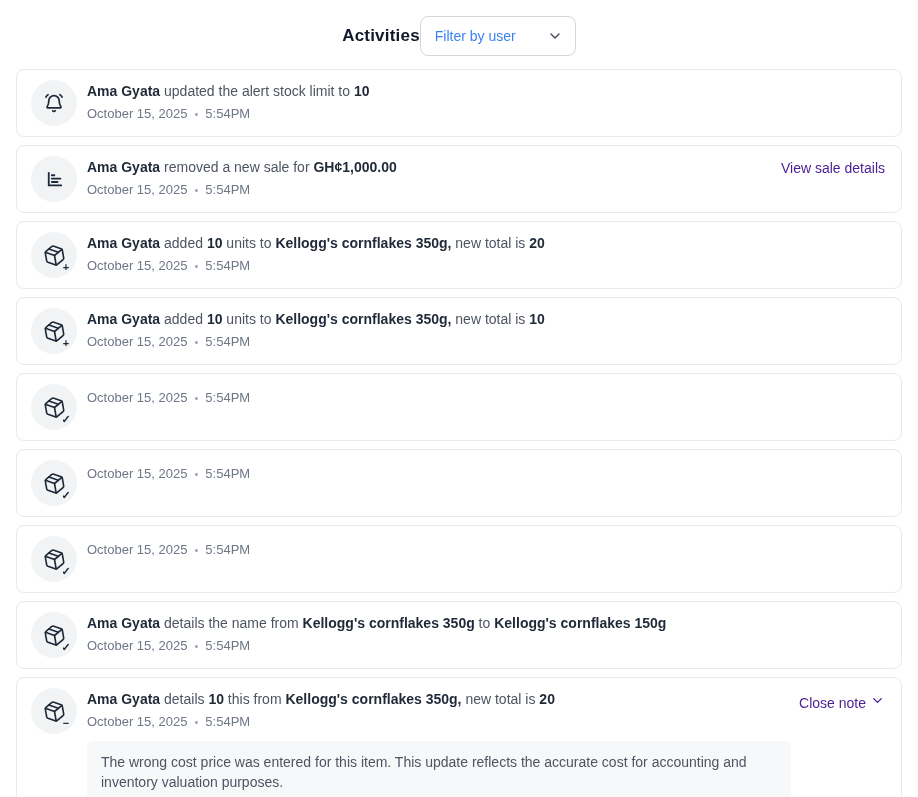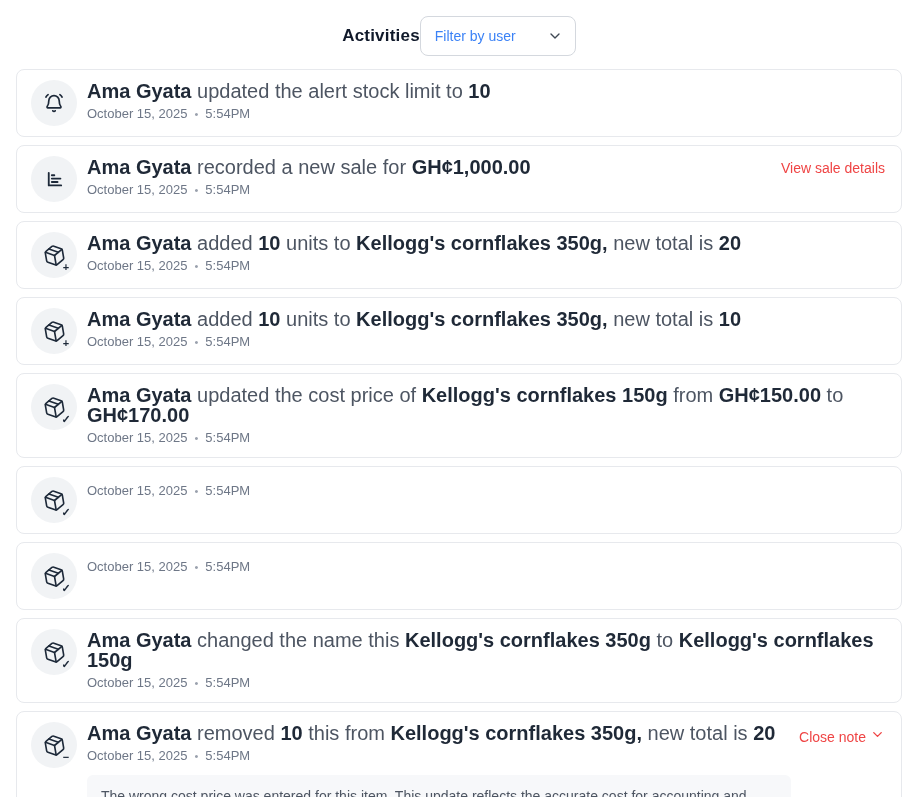--- a/index.html
+++ b/index.html
@@ -18,26 +18,26 @@
   
   .card { background:#fff; border:1px solid #e7e9ed; border-radius:8px; padding:10px 16px 10px 14px;
     display:flex; gap:8px; margin-bottom:8px; align-items:flex-start; }
   .icon-circle { width:46px; height:46px; border-radius:50%; background:#f1f3f5; flex:none;
     display:flex; align-items:center; justify-content:center; position:relative; color:#1d2939; margin-right:2px; }
   .icon-circle svg { display:block; }
   .icon-circle .pkg { transform:rotate(-10deg); }
   .badge { position:absolute; right:5px; bottom:5px; min-width:12px; height:12px; background:#f1f3f5;
     color:#1d2939; font-weight:700; font-size:11px; line-height:12px; text-align:center; border-radius:50%; }
   .content { flex:1; min-width:0; padding-top:1px; }
-  .line { font-size:20px; color:#4d5562; line-height:20px; }
+  .line { font-size:14px; color:#4d5562; line-height:20px; }
   .line .strong { color:#1f2937; font-weight:700; }
   .timestamp { margin-top:4px; font-size:13px; color:#6e7787; line-height:18px;
     display:flex; align-items:flex-start; gap:7px; }
   .timestamp .sep { color:#9aa1ad; font-size:11px; }
-  .action-link { color:#ef4444; font-size:14px; line-height:20px; white-space:nowrap; cursor:pointer;
+  .action-link { color:#4c1d95; font-size:14px; line-height:20px; white-space:nowrap; cursor:pointer;
     display:flex; align-items:center; gap:4px; margin-top:2px; flex:none; }
   .action-link.with-chev { margin-top:5px; }
   .note { margin-top:10px; background:#f7f8fa; border-radius:6px; padding:11px 14px;
     font-size:14px; color:#4d5562; line-height:20px; }
 </style>
 </head>
 <body>
 
 <div class="wrap">
   <div class="header">
@@ -77,21 +77,21 @@
   <div class="card">
     <div class="icon-circle">
           <svg width="23" height="23" viewBox="0 0 24 24" fill="none" stroke="currentColor" stroke-width="1.9" stroke-linecap="round" stroke-linejoin="round">
             <path d="M6 5v13.2h13"></path>
             <path d="M9.2 7.6h2.6"></path>
             <path d="M9.2 11h9"></path>
             <path d="M9.2 14.6h6"></path>
           </svg>
         </div>
     <div class="content">
-      <div class="line"><span class="strong">Ama Gyata</span><span> recorded a new sale for </span><span class="strong">GH¢1,000.00</span></div>
+      <div class="line"><span class="strong">Ama Gyata</span><span> removed a new sale for </span><span class="strong">GH¢1,000.00</span></div>
       <div class="timestamp">
         <span class="date">October 15, 2025</span>
         <span class="sep">•</span>
         <span class="time">5:54PM</span>
       </div>
 
     </div>
     <div class="action-link">
       <span class="action-label">View sale details</span>
 
@@ -146,85 +146,84 @@
     <div class="icon-circle">
           <svg class="pkg" width="23" height="23" viewBox="0 0 24 24" fill="none" stroke="currentColor" stroke-width="1.7" stroke-linecap="round" stroke-linejoin="round">
             <path d="M11 21.73a2 2 0 0 0 2 0l7-4A2 2 0 0 0 21 16V8a2 2 0 0 0-1-1.73l-7-4a2 2 0 0 0-2 0l-7 4A2 2 0 0 0 3 8v8a2 2 0 0 0 1 1.73z"></path>
             <path d="M12 22V12"></path>
             <path d="m3.3 7 8.7 5 8.7-5"></path>
             <path d="m7.5 4.27 9 5.15"></path>
           </svg>
           <span class="badge">✓</span>
         </div>
     <div class="content">
-      <div class="line"><span class="strong">Ama Gyata</span><span> updated the cost price of </span><span class="strong">Kellogg's cornflakes 150g</span><span> from </span><span class="strong">GH¢150.00</span><span> to </span><span class="strong">GH¢170.00</span></div>
-      <div class="timestamp">
-        <span class="date">October 15, 2025</span>
-        <span class="sep">•</span>
-        <span class="time">5:54PM</span>
-      </div>
-
-    </div>
-
-  </div>
-
-  <div class="card">
-    <div class="icon-circle">
-          <svg class="pkg" width="23" height="23" viewBox="0 0 24 24" fill="none" stroke="currentColor" stroke-width="1.7" stroke-linecap="round" stroke-linejoin="round">
-            <path d="M11 21.73a2 2 0 0 0 2 0l7-4A2 2 0 0 0 21 16V8a2 2 0 0 0-1-1.73l-7-4a2 2 0 0 0-2 0l-7 4A2 2 0 0 0 3 8v8a2 2 0 0 0 1 1.73z"></path>
-            <path d="M12 22V12"></path>
-            <path d="m3.3 7 8.7 5 8.7-5"></path>
-            <path d="m7.5 4.27 9 5.15"></path>
-          </svg>
-          <span class="badge">✓</span>
-        </div>
-    <div class="content">
-      <div class="timestamp">
-        <span class="date">October 15, 2025</span>
-        <span class="sep">•</span>
-        <span class="time">5:54PM</span>
-      </div>
-
-    </div>
-
-  </div>
-
-  <div class="card">
-    <div class="icon-circle">
-          <svg class="pkg" width="23" height="23" viewBox="0 0 24 24" fill="none" stroke="currentColor" stroke-width="1.7" stroke-linecap="round" stroke-linejoin="round">
-            <path d="M11 21.73a2 2 0 0 0 2 0l7-4A2 2 0 0 0 21 16V8a2 2 0 0 0-1-1.73l-7-4a2 2 0 0 0-2 0l-7 4A2 2 0 0 0 3 8v8a2 2 0 0 0 1 1.73z"></path>
-            <path d="M12 22V12"></path>
-            <path d="m3.3 7 8.7 5 8.7-5"></path>
-            <path d="m7.5 4.27 9 5.15"></path>
-          </svg>
-          <span class="badge">✓</span>
-        </div>
-    <div class="content">
-      <div class="timestamp">
-        <span class="date">October 15, 2025</span>
-        <span class="sep">•</span>
-        <span class="time">5:54PM</span>
-      </div>
-
-    </div>
-
-  </div>
-
-  <div class="card">
-    <div class="icon-circle">
-          <svg class="pkg" width="23" height="23" viewBox="0 0 24 24" fill="none" stroke="currentColor" stroke-width="1.7" stroke-linecap="round" stroke-linejoin="round">
-            <path d="M11 21.73a2 2 0 0 0 2 0l7-4A2 2 0 0 0 21 16V8a2 2 0 0 0-1-1.73l-7-4a2 2 0 0 0-2 0l-7 4A2 2 0 0 0 3 8v8a2 2 0 0 0 1 1.73z"></path>
-            <path d="M12 22V12"></path>
-            <path d="m3.3 7 8.7 5 8.7-5"></path>
-            <path d="m7.5 4.27 9 5.15"></path>
-          </svg>
-          <span class="badge">✓</span>
-        </div>
-    <div class="content">
-      <div class="line"><span class="strong">Ama Gyata</span><span> changed the name this </span><span class="strong">Kellogg's cornflakes 350g</span><span> to </span><span class="strong">Kellogg's cornflakes 150g</span></div>
+      <div class="timestamp">
+        <span class="date">October 15, 2025</span>
+        <span class="sep">•</span>
+        <span class="time">5:54PM</span>
+      </div>
+
+    </div>
+
+  </div>
+
+  <div class="card">
+    <div class="icon-circle">
+          <svg class="pkg" width="23" height="23" viewBox="0 0 24 24" fill="none" stroke="currentColor" stroke-width="1.7" stroke-linecap="round" stroke-linejoin="round">
+            <path d="M11 21.73a2 2 0 0 0 2 0l7-4A2 2 0 0 0 21 16V8a2 2 0 0 0-1-1.73l-7-4a2 2 0 0 0-2 0l-7 4A2 2 0 0 0 3 8v8a2 2 0 0 0 1 1.73z"></path>
+            <path d="M12 22V12"></path>
+            <path d="m3.3 7 8.7 5 8.7-5"></path>
+            <path d="m7.5 4.27 9 5.15"></path>
+          </svg>
+          <span class="badge">✓</span>
+        </div>
+    <div class="content">
+      <div class="timestamp">
+        <span class="date">October 15, 2025</span>
+        <span class="sep">•</span>
+        <span class="time">5:54PM</span>
+      </div>
+
+    </div>
+
+  </div>
+
+  <div class="card">
+    <div class="icon-circle">
+          <svg class="pkg" width="23" height="23" viewBox="0 0 24 24" fill="none" stroke="currentColor" stroke-width="1.7" stroke-linecap="round" stroke-linejoin="round">
+            <path d="M11 21.73a2 2 0 0 0 2 0l7-4A2 2 0 0 0 21 16V8a2 2 0 0 0-1-1.73l-7-4a2 2 0 0 0-2 0l-7 4A2 2 0 0 0 3 8v8a2 2 0 0 0 1 1.73z"></path>
+            <path d="M12 22V12"></path>
+            <path d="m3.3 7 8.7 5 8.7-5"></path>
+            <path d="m7.5 4.27 9 5.15"></path>
+          </svg>
+          <span class="badge">✓</span>
+        </div>
+    <div class="content">
+      <div class="timestamp">
+        <span class="date">October 15, 2025</span>
+        <span class="sep">•</span>
+        <span class="time">5:54PM</span>
+      </div>
+
+    </div>
+
+  </div>
+
+  <div class="card">
+    <div class="icon-circle">
+          <svg class="pkg" width="23" height="23" viewBox="0 0 24 24" fill="none" stroke="currentColor" stroke-width="1.7" stroke-linecap="round" stroke-linejoin="round">
+            <path d="M11 21.73a2 2 0 0 0 2 0l7-4A2 2 0 0 0 21 16V8a2 2 0 0 0-1-1.73l-7-4a2 2 0 0 0-2 0l-7 4A2 2 0 0 0 3 8v8a2 2 0 0 0 1 1.73z"></path>
+            <path d="M12 22V12"></path>
+            <path d="m3.3 7 8.7 5 8.7-5"></path>
+            <path d="m7.5 4.27 9 5.15"></path>
+          </svg>
+          <span class="badge">✓</span>
+        </div>
+    <div class="content">
+      <div class="line"><span class="strong">Ama Gyata</span><span> details the name from </span><span class="strong">Kellogg's cornflakes 350g</span><span> to </span><span class="strong">Kellogg's cornflakes 150g</span></div>
       <div class="timestamp">
         <span class="date">October 15, 2025</span>
         <span class="sep">•</span>
         <span class="time">5:54PM</span>
       </div>
 
     </div>
 
   </div>
 
@@ -232,21 +231,21 @@
     <div class="icon-circle">
           <svg class="pkg" width="23" height="23" viewBox="0 0 24 24" fill="none" stroke="currentColor" stroke-width="1.7" stroke-linecap="round" stroke-linejoin="round">
             <path d="M11 21.73a2 2 0 0 0 2 0l7-4A2 2 0 0 0 21 16V8a2 2 0 0 0-1-1.73l-7-4a2 2 0 0 0-2 0l-7 4A2 2 0 0 0 3 8v8a2 2 0 0 0 1 1.73z"></path>
             <path d="M12 22V12"></path>
             <path d="m3.3 7 8.7 5 8.7-5"></path>
             <path d="m7.5 4.27 9 5.15"></path>
           </svg>
           <span class="badge">−</span>
         </div>
     <div class="content">
-      <div class="line"><span class="strong">Ama Gyata</span><span> removed </span><span class="strong">10</span><span> this from </span><span class="strong">Kellogg's cornflakes 350g,</span><span> new total is </span><span class="strong">20</span></div>
+      <div class="line"><span class="strong">Ama Gyata</span><span> details </span><span class="strong">10</span><span> this from </span><span class="strong">Kellogg's cornflakes 350g,</span><span> new total is </span><span class="strong">20</span></div>
       <div class="timestamp">
         <span class="date">October 15, 2025</span>
         <span class="sep">•</span>
         <span class="time">5:54PM</span>
       </div>
       <div class="note">The wrong cost price was entered for this item. This update reflects the accurate cost for accounting and inventory valuation purposes.</div>
     </div>
     <div class="action-link with-chev">
       <span class="action-label">Close note</span>
       <span class="action-chev">

